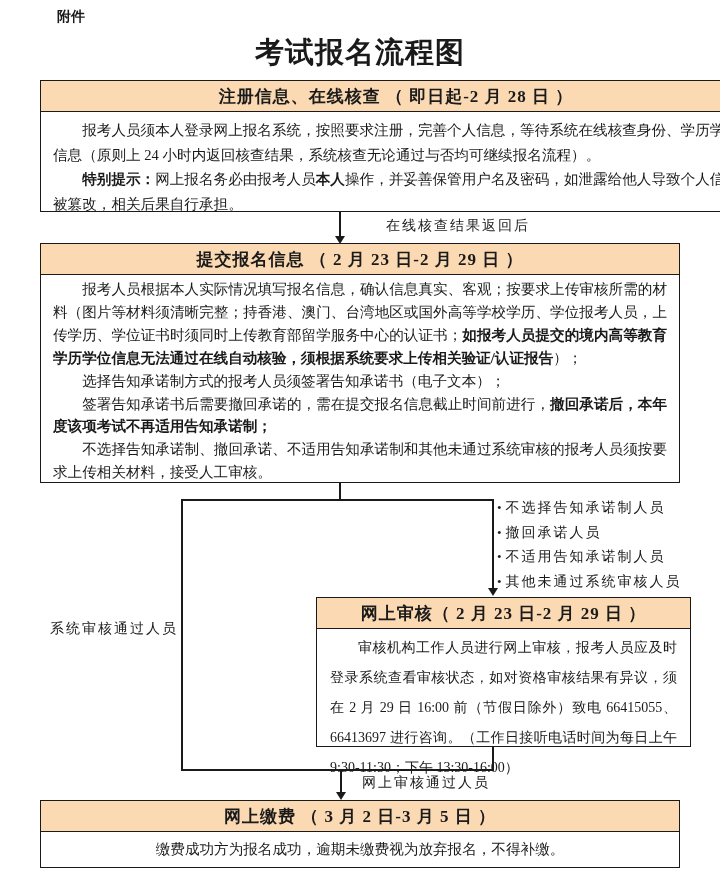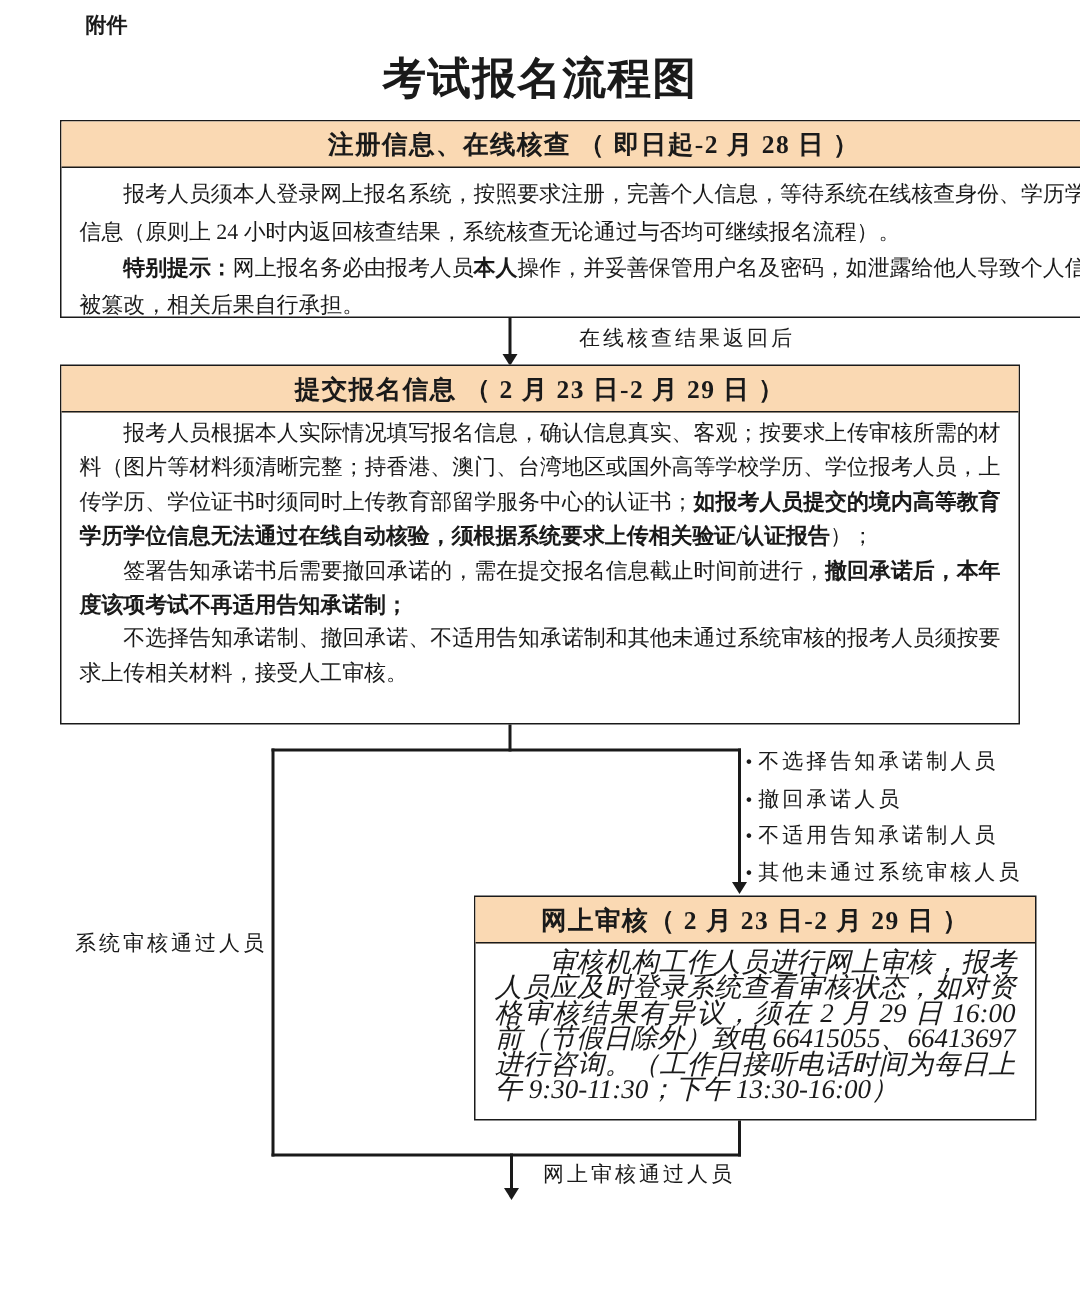--- a/index.html
+++ b/index.html
@@ -47,21 +47,21 @@
     text-indent:2em;
     text-align:justify;
     margin:0;
   }
   .b{font-weight:bold;}
   .box-register{left:40px;top:80px;width:712px;height:132px;}
   .box-register .box-body{padding:6px 12px 0 12px;font-size:14.6px;line-height:24.5px;}
   .box-submit{left:40px;top:243px;width:640px;height:240px;}
   .box-submit .box-body{padding:3px 12px 0 12px;font-size:14.6px;line-height:22.9px;}
   .box-review{left:316px;top:597px;width:375px;height:150px;}
-  .box-review .box-body{padding:4px 13px 0 13px;font-size:18px;line-height:17px;font-style:italic;}
+  .box-review .box-body{padding:4px 13px 0 13px;font-size:14px;line-height:30px;}
   .box-pay{left:40px;top:800px;width:640px;height:68px;}
   .box-pay .box-body{padding:0;font-size:14.6px;}
   .box-pay .para{
     text-indent:0;text-align:center;line-height:34px;
   }
   .vline,.hline{position:absolute;background:var(--line);}
   .vline{width:1.8px;}
   .hline{height:1.8px;}
   .arrow-head{
     position:absolute;width:0;height:0;
@@ -104,20 +104,21 @@
   </div>
 
   <div class="vline" style="left:339px;top:212px;height:24px;"></div>
   <div class="arrow-head" style="left:335px;top:236px;"></div>
   <div class="flow-label" style="left:353px;top:217px;margin-left:33px;">在线核查结果返回后</div>
 
   <div class="box box-submit">
     <div class="box-header">提交报名信息 （ 2 月 23 日-2 月 29 日 ）</div>
     <div class="box-body">
       <p class="para"><span>报考人员根据本人实际情况填写报名信息，确认信息真实、客观；按要求上传审核所需的材料（图片等材料须清晰完整；持香港、澳门、台湾地区或国外高等学校学历、学位报考人员，上传学历、学位证书时须同时上传教育部留学服务中心的认证书；</span><span class="b">如报考人员提交的境内高等教育学历学位信息无法通过在线自动核验，须根据系统要求上传相关验证/认证报告</span><span>）；</span></p>
+      <p class="para"><span>选择告知承诺制方式的报考人员须签署告知承诺书（电子文本）；</span></p>
       <p class="para"><span>签署告知承诺书后需要撤回承诺的，需在提交报名信息截止时间前进行，</span><span class="b">撤回承诺后，本年度该项考试不再适用告知承诺制；</span></p>
       <p class="para"><span>不选择告知承诺制、撤回承诺、不适用告知承诺制和其他未通过系统审核的报考人员须按要求上传相关材料，接受人工审核。</span></p>
     </div>
   </div>
 
   <div class="vline" style="left:339px;top:483px;height:18px;"></div>
   <div class="hline" style="left:181px;top:499px;width:313px;"></div>
   <div class="vline" style="left:181px;top:499px;height:272px;"></div>
   <div class="vline" style="left:492px;top:499px;height:90px;"></div>
   <div class="arrow-head" style="left:488px;top:588px;"></div>
@@ -149,14 +150,20 @@
       <p class="para"><span>审核机构工作人员进行网上审核，报考人员应及时登录系统查看审核状态，如对资格审核结果有异议，须在 2 月 29 日 16:00 前（节假日除外）致电 66415055、66413697 进行咨询。（工作日接听电话时间为每日上午 9:30-11:30；下午 13:30-16:00）</span></p>
     </div>
   </div>
 
   <div class="vline" style="left:492px;top:747px;height:24px;"></div>
   <div class="hline" style="left:181px;top:769px;width:313px;"></div>
   <div class="vline" style="left:340px;top:769px;height:23px;"></div>
   <div class="arrow-head" style="left:336px;top:792px;"></div>
   <div class="flow-label" style="left:362px;top:774px;">网上审核通过人员</div>
 
+  <div class="box box-pay">
+    <div class="box-header">网上缴费 （ 3 月 2 日-3 月 5 日 ）</div>
+    <div class="box-body">
+      <p class="para"><span>缴费成功方为报名成功，逾期未缴费视为放弃报名，不得补缴。</span></p>
+    </div>
+  </div>
 
 </div>
 
 </body></html>

